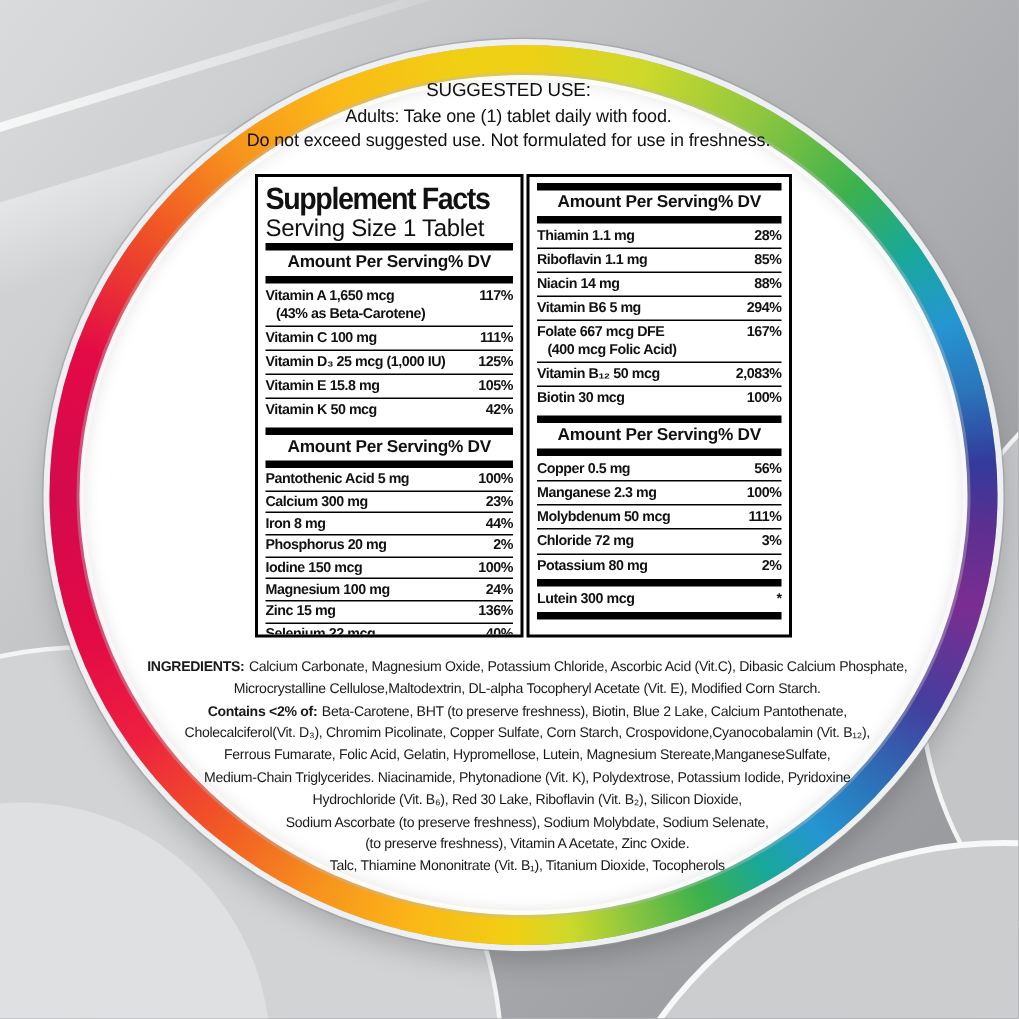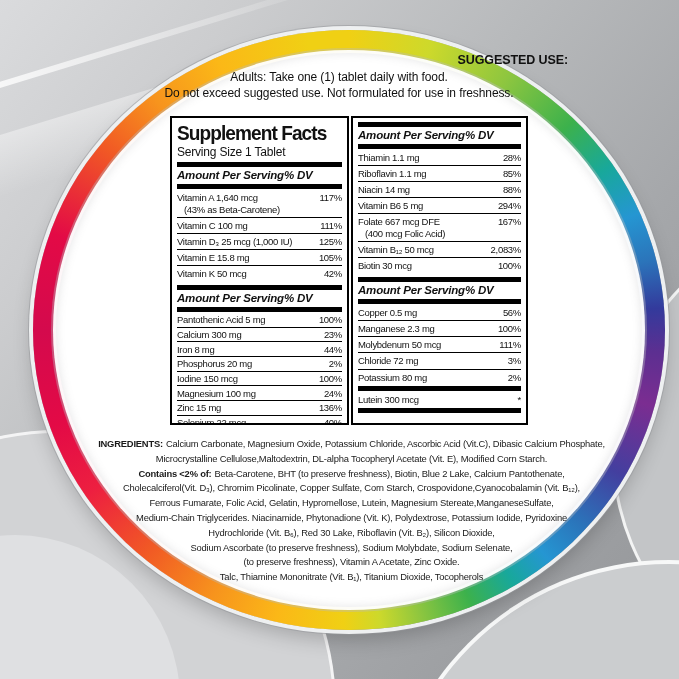--- a/index.html
+++ b/index.html
@@ -27,32 +27,32 @@
       #f15a24 222deg,#ed1f40 238deg,#e30a46 252deg,#d40a4d 270deg,#e30a46 288deg,
       #f15a24 307deg,#f7941d 320deg,#fbb817 334deg,#f0d014 352deg,#f0d014 360deg);
     box-shadow:0 0 0 4px #eef0f1, 0 0 0 5px rgba(150,152,155,.55), 0 10px 20px rgba(0,0,0,.22);
   }
   .interior{
     position:absolute;left:56px;top:53px;width:586px;height:554px;border-radius:50%;background:#fff;
     box-shadow:0 0 0 3px rgba(255,255,255,.95), 0 0 0 5px rgba(185,187,190,.4), inset 0 0 10px rgba(110,112,115,.18);
   }
 
   .suggested{position:absolute;left:110px;top:52px;width:458px;text-align:center;font-size:12px;line-height:16.5px;letter-spacing:-.1px;}
-  .su-title{font-weight:bold;font-size:12.5px;text-align:right;}
+  .su-title{font-weight:normal;font-size:12.5px;}
 
   .facts{position:absolute;background:#fff;border:2px solid #000;box-sizing:border-box;padding:3px 5px 2px;overflow:hidden;}
   .fl{left:170px;top:116px;width:179px;height:309px;}
   .fr{left:351px;top:116px;width:177px;height:309px;}
   .sf-title{font-weight:bold;font-size:20.5px;line-height:24px;letter-spacing:-1px;white-space:nowrap;transform:scaleX(.93);transform-origin:0 50%;}
-  .sf-serving{font-size:12px;line-height:15px;letter-spacing:-.2px;margin-bottom:2px;}
+  .sf-serving{font-size:16px;line-height:15px;letter-spacing:-.2px;margin-bottom:2px;}
   .bar{height:5px;background:#000;margin:1px 0;}
   .gap{height:3px;}
-  .hdr{display:flex;justify-content:flex-start;font-weight:bold;font-size:11.5px;line-height:15px;letter-spacing:-.2px;font-style:italic;}
+  .hdr{display:flex;justify-content:center;font-weight:bold;font-size:11.5px;line-height:15px;letter-spacing:-.2px;}
   .row{display:flex;justify-content:space-between;align-items:flex-start;border-top:1px solid #000;
-       font-size:9.5px;font-weight:normal;letter-spacing:-.3px;line-height:11.5px;padding:2px 0 1.6px;}
+       font-size:9.5px;font-weight:bold;letter-spacing:-.3px;line-height:11.5px;padding:2px 0 1.6px;}
   .sec .row:first-child{border-top:none;}
   .fl .sec2 .row{padding:1.2px 0 1px;}
   .nm2{display:block;padding-left:7px;}
   .dv{white-space:nowrap;margin-left:4px;}
   .lutein-row{border-top:none;align-items:flex-end;}
 
   .ingredients{position:absolute;left:12px;top:437px;width:679px;text-align:center;
     font-size:9.4px;line-height:14.8px;letter-spacing:-.2px;color:#1a1a1a;}
   .ing-line{white-space:nowrap;}
   .ing-lead{font-weight:bold;margin-right:3px;}
@@ -82,21 +82,21 @@
     <div class="sf-serving">Serving Size 1 Tablet</div>
     <div class="bar"></div>
     <div class="hdr">
       <span>Amount Per Serving</span>
       <span>% DV</span>
     </div>
     <div class="bar"></div>
     <div class="sec">
       <div class="row">
         <span class="nm">
-          <span>Vitamin A 1,640 mcg</span>
+          <span>Vitamin A 1,650 mcg</span>
           <span class="nm2">(43% as Beta-Carotene)</span>
         </span>
         <span class="dv">117%</span>
       </div>
       <div class="row">
         <span class="nm">Vitamin C 100 mg</span>
         <span class="dv">111%</span>
       </div>
       <div class="row">
         <span class="nm">Vitamin D₃ 25 mcg (1,000 IU)</span>

